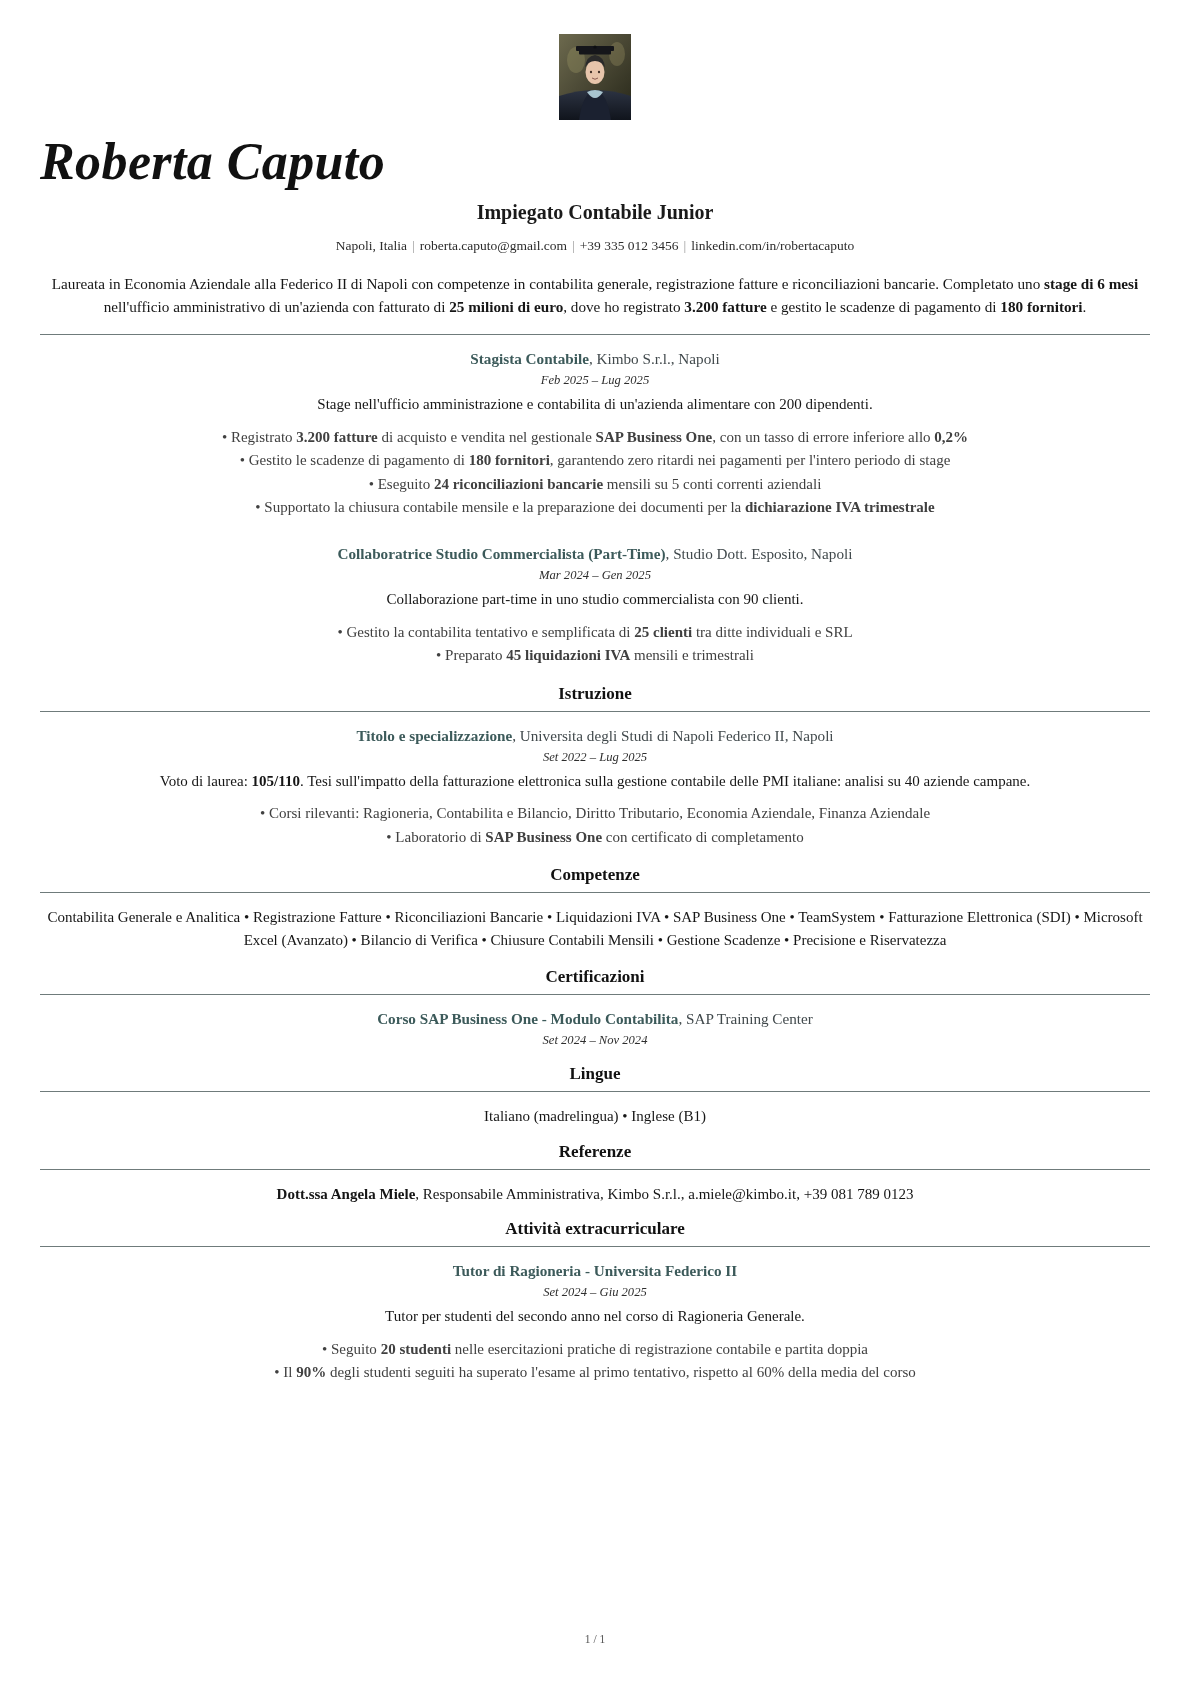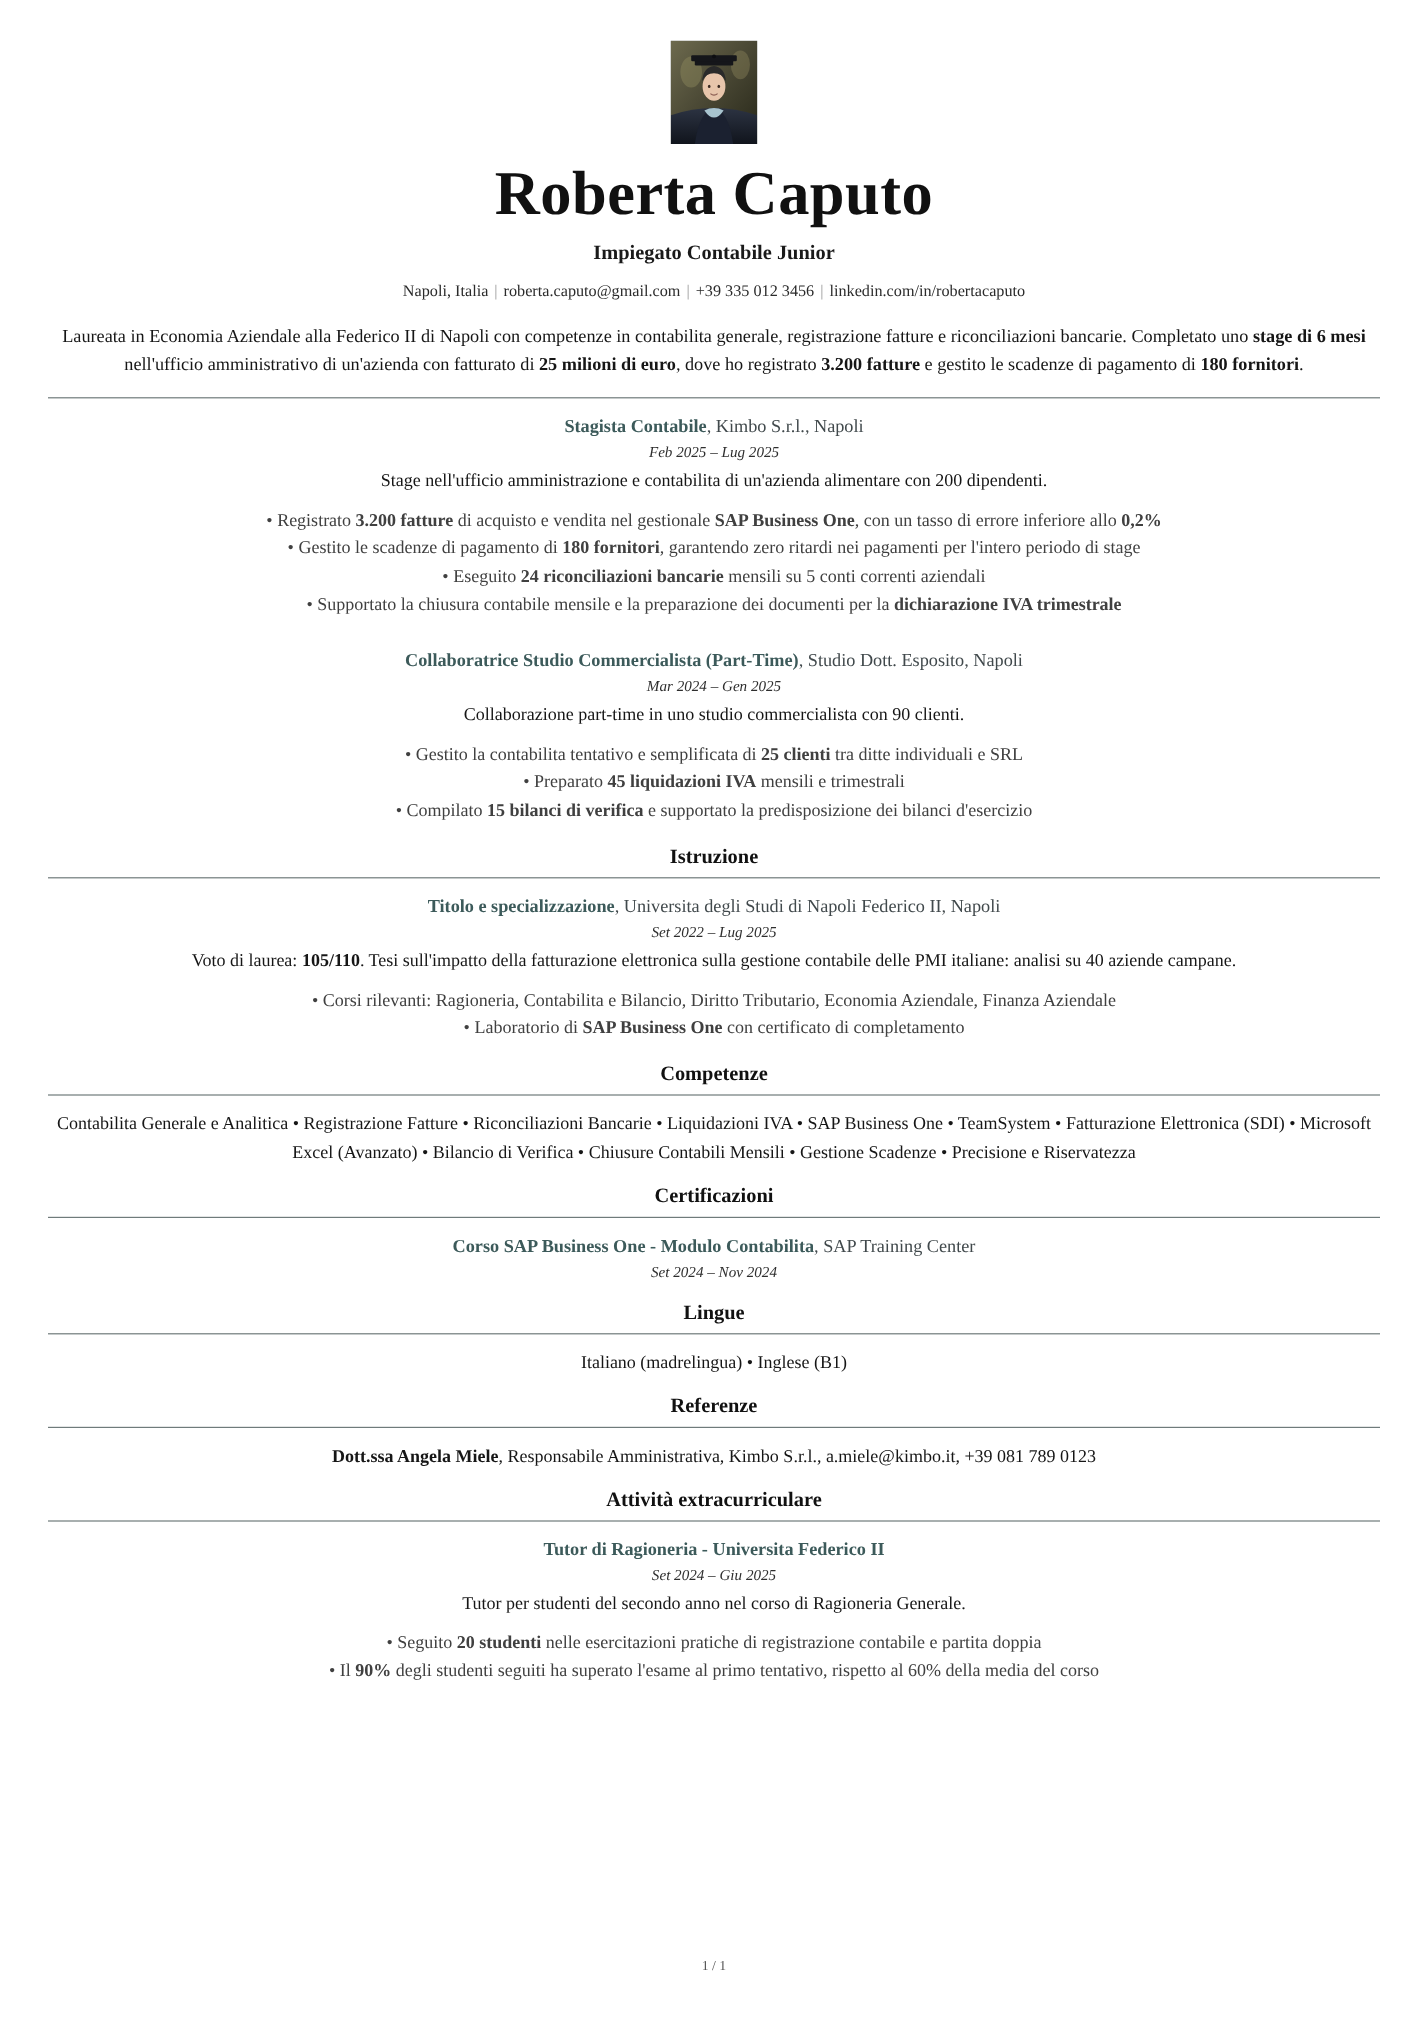--- a/index.html
+++ b/index.html
@@ -30,32 +30,33 @@
   .photo {
     width: 72px;
     height: 86px;
     overflow: hidden;
     position: relative;
     background: #3a3f33;
   }
   .photo svg { display: block; width: 100%; height: 100%; }
 
   .name {
-    text-align: center;
+    text-align: left;
     font-size: 52px;
     font-weight: bold;
     letter-spacing: 0.4px;
     line-height: 1.06;
     color: #111111;
     margin-bottom: 12px;
+    font-style: italic;
   }
 
   .headline {
     text-align: center;
-    font-size: 17px;
+    font-size: 20px;
     font-weight: bold;
     color: #1a1a1a;
     margin-bottom: 14px;
   }
 
   .contact {
     text-align: center;
     font-size: 13.5px;
     color: #2b2b2b;
     margin-bottom: 18px;
@@ -226,21 +227,20 @@
           </ul>
         </div>
         <div class="entry-gap"></div>
         <div class="entry">
           <div class="entry-head"><span class="entry-title">Collaboratrice Studio Commercialista (Part-Time)</span><span class="entry-org">, Studio Dott. Esposito, Napoli</span></div>
           <div class="entry-date">Mar 2024 – Gen 2025</div>
           <div class="entry-desc">Collaborazione part-time in uno studio commercialista con 90 clienti.</div>
           <ul class="bullets">
             <li><span>Gestito la contabilita tentativo e semplificata di </span><b>25 clienti</b><span> tra ditte individuali e SRL</span></li>
             <li><span>Preparato </span><b>45 liquidazioni IVA</b><span> mensili e trimestrali</span></li>
-            <li><span>Compilato </span><b>15 bilanci di verifica</b><span> e supportato la predisposizione dei bilanci d'esercizio</span></li>
           </ul>
         </div>
       </div>
       <div class="section">
         <div class="section-title">Istruzione</div>
         <hr class="section-rule">
         <div class="entry">
           <div class="entry-head"><span class="entry-title">Titolo e specializzazione</span><span class="entry-org">, Universita degli Studi di Napoli Federico II, Napoli</span></div>
           <div class="entry-date">Set 2022 – Lug 2025</div>
           <div class="entry-desc"><span>Voto di laurea: </span><b>105/110</b><span>. Tesi sull'impatto della fatturazione elettronica sulla gestione contabile delle PMI italiane: analisi su 40 aziende campane.</span></div>

